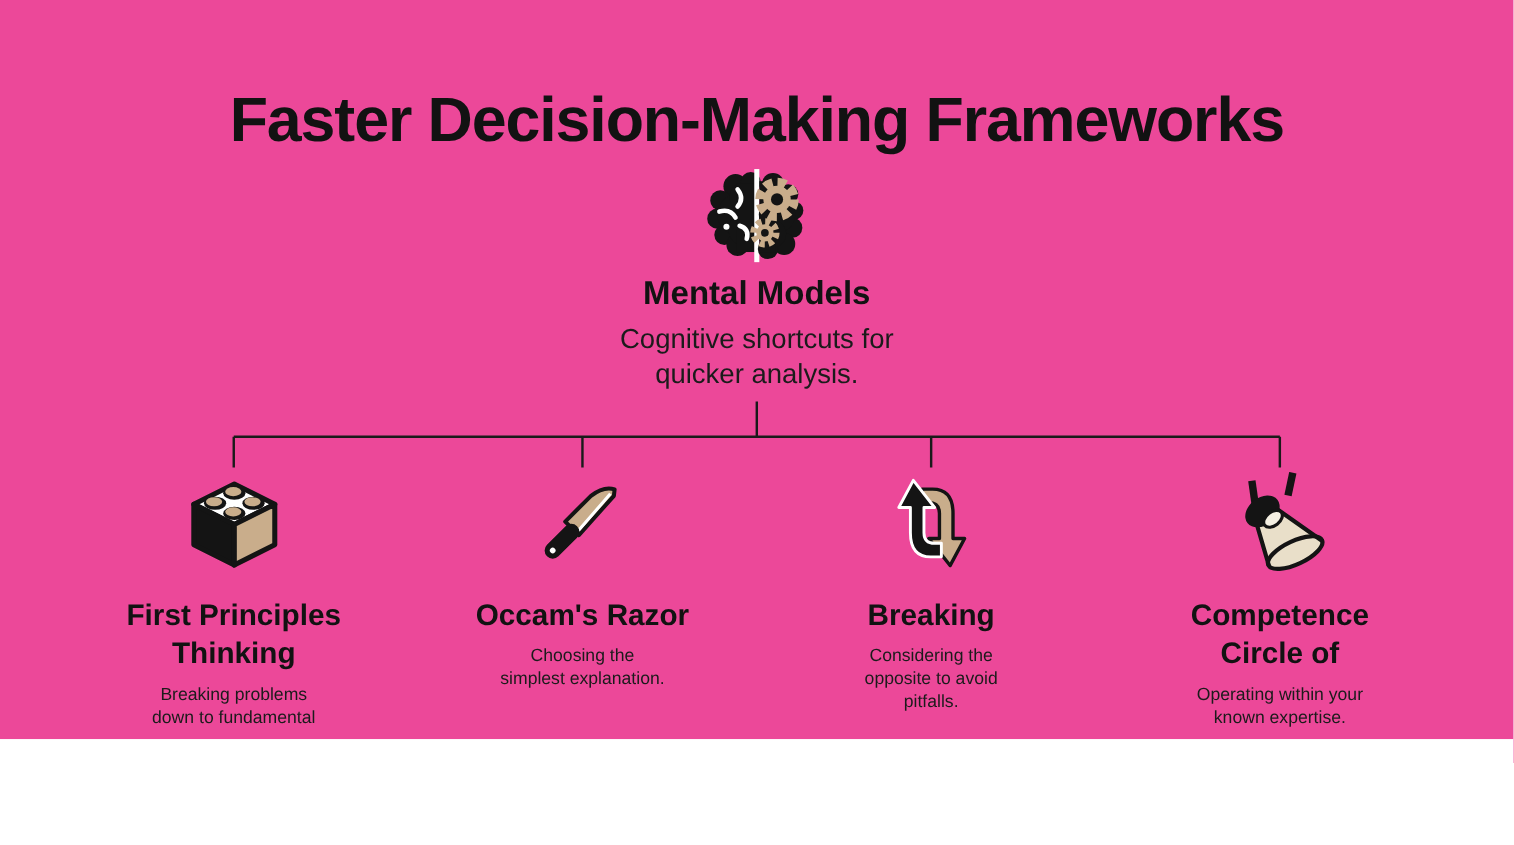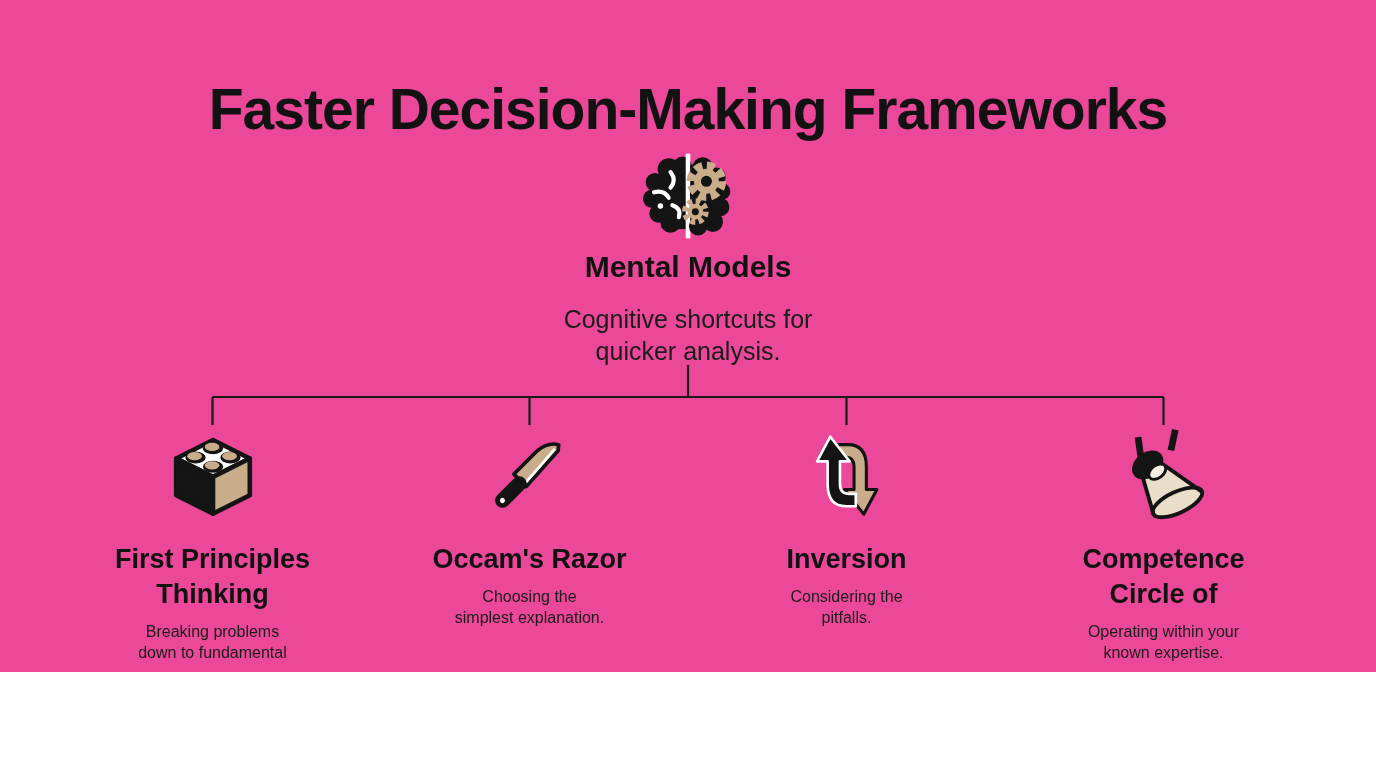--- a/index.html
+++ b/index.html
@@ -16,21 +16,21 @@
     text-align:center;
     font-size:57px;font-weight:800;letter-spacing:-1px;
     line-height:1.1;color:#121212;
   }
   .root{
     position:absolute;top:150px;left:50%;transform:translateX(-50%);
     width:340px;text-align:center;
   }
   .root .icon-wrap{height:92px;display:flex;align-items:center;justify-content:center;}
   .root-label{font-size:30px;font-weight:700;margin-top:7px;line-height:1.2;color:#121212;}
-  .root-desc{font-size:25px;font-weight:400;margin-top:18px;line-height:1.28;color:#1b1b1b;}
+  .root-desc{font-size:25px;font-weight:400;margin-top:7px;line-height:1.28;color:#1b1b1b;}
   .connector{position:absolute;top:363px;left:0;}
   .columns{
     position:absolute;top:428px;left:54px;width:1268px;
     display:flex;flex-direction:row;
   }
   .col{flex:1 1 0;text-align:center;padding:0 12px;box-sizing:border-box;}
   .col .icon-wrap{height:94px;display:flex;align-items:center;justify-content:center;}
   .branch-label{font-size:27px;font-weight:700;line-height:1.3;margin-top:20px;color:#121212;}
   .branch-desc{font-size:16px;font-weight:400;line-height:1.32;margin-top:9px;color:#1b1b1b;}
 </style>
@@ -167,25 +167,26 @@
     <div class="col">
       <div class="icon-wrap">
         <svg width="88" height="88" viewBox="0 0 100 95" aria-hidden="true">
 
           <path d="M69,92 L47,64 L58,64 L58,38 Q58,27 47,27 L40,27 L40,13 L51,13 Q72,13 72,38 L72,64 L84,64 Z" fill="#c9ad8b" stroke="#141414" stroke-width="3.5" stroke-linejoin="round"></path>
 
           <path d="M31,4 L53,32 L42,32 L42,58 Q42,69 53,69 L60,69 L60,83 L49,83 Q28,83 28,58 L28,32 L16,32 Z" fill="#141414" stroke="#ffffff" stroke-width="3" stroke-linejoin="round"></path>
         </svg>
       </div>
       <div class="branch-label">
-        <div>Inversion</div>
+        <div>Breaking</div>
         <div></div>
       </div>
       <div class="branch-desc">
         <div>Considering the</div>
+        <div>opposite to avoid</div>
         <div>pitfalls.</div>
       </div>
     </div>
 
     <div class="col">
       <div class="icon-wrap">
         <svg width="96" height="92" viewBox="0 0 100 95" aria-hidden="true">
 
           <rect x="21" y="8" width="7" height="22" fill="#141414" transform="rotate(-8 24 19)"></rect>
           <rect x="56" y="0" width="7" height="22" fill="#141414" transform="rotate(12 59 11)"></rect>

